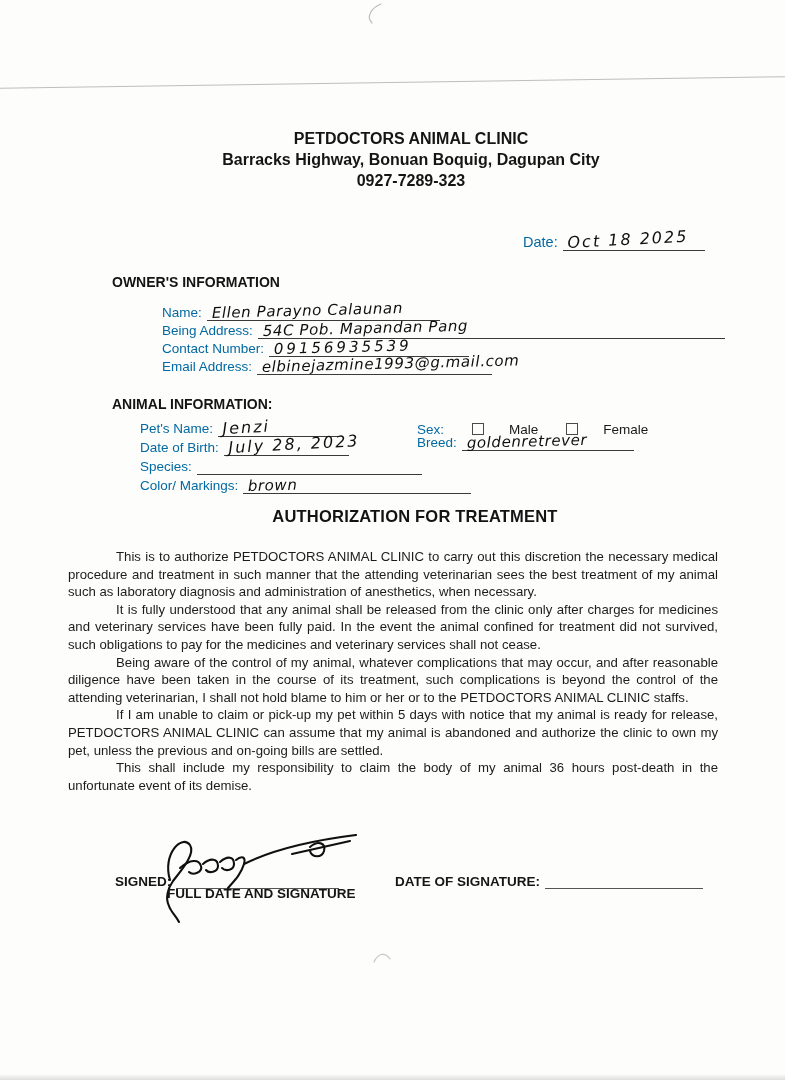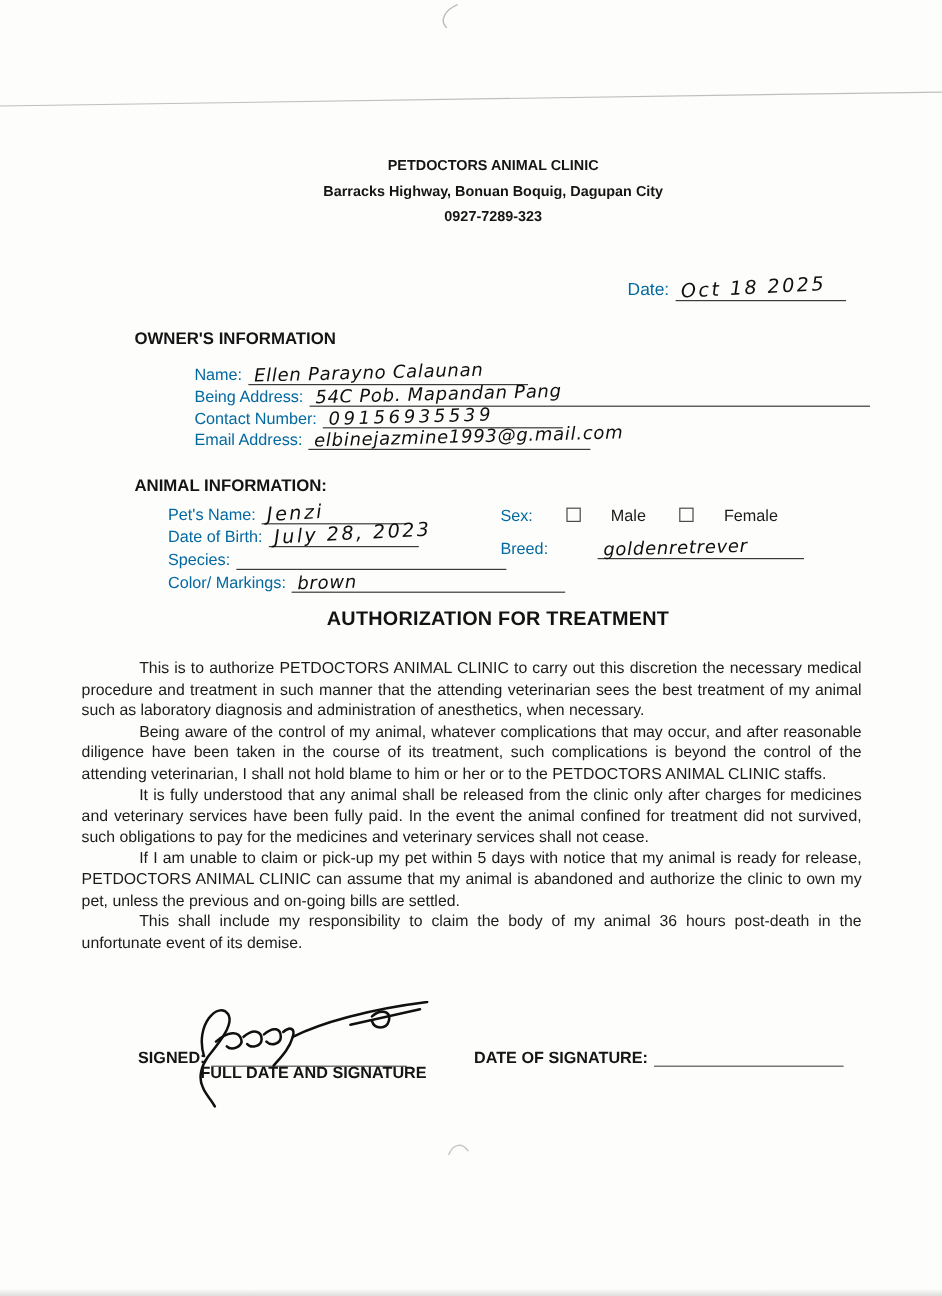--- a/index.html
+++ b/index.html
@@ -6,21 +6,21 @@
   .page{position:relative;width:785px;height:1080px;background:#fdfdfc;overflow:hidden;
         font-family:"Liberation Sans",sans-serif;color:#1a1a1a;}
   .abs{position:absolute;}
   
   .scan-edge-top{position:absolute;top:82px;left:-8px;width:805px;height:1px;background:#b3b3b3;
         transform:rotate(-0.85deg);opacity:.85;}
   .scan-noise-bottom{position:absolute;bottom:0;left:0;right:0;height:6px;
         background:linear-gradient(to bottom,rgba(255,255,255,0),rgba(140,140,140,0.28));}
   
   .header{top:128px;left:36px;width:750px;text-align:center;font-weight:bold;
-        font-size:12px;line-height:21px;color:#151515;}
+        font-size:16px;line-height:21px;color:#151515;}
   
   .field{display:flex;align-items:flex-end;white-space:nowrap;}
   .lab{font-weight:normal;font-size:13.5px;color:#0369a1;line-height:17px;}
   .ul{display:inline-block;border-bottom:1.6px solid #3a3a3a;height:17px;margin-left:5px;position:relative;}
   .hw{font-family:"DejaVu Sans",sans-serif;font-style:italic;font-size:15px;color:#0f0f0f;
       position:absolute;bottom:-2px;left:5px;transform:rotate(-1.5deg);transform-origin:left bottom;
       white-space:nowrap;letter-spacing:.6px;}
   .hw.big{font-size:16px;letter-spacing:2px;transform:rotate(-3deg);}
   .rows .field{height:18px;}
   .animal-rows .field{height:19px;}
@@ -124,32 +124,32 @@
   </div>
 
   <div class="abs sexline" style="left:417px;top:421px;gap:20px;">
     <span class="lab">Sex:</span>
     <span class="cb"></span>
     <span>Male</span>
     <span class="cb"></span>
     <span>Female</span>
   </div>
 
-  <div class="abs field" style="left:417px;top:448px;gap:36px;">
+  <div class="abs field" style="left:417px;top:433px;">
     <span class="lab">Breed:</span>
     <span class="ul" style="width:172px;">
       <span class="hw">goldenretrever</span>
     </span>
   </div>
 
   <div class="abs auth-title">AUTHORIZATION FOR TREATMENT</div>
   <div class="abs body-text">
     <p>This is to authorize PETDOCTORS ANIMAL CLINIC to carry out this discretion the necessary medical procedure and treatment in such manner that the attending veterinarian sees the best treatment of my animal such as laboratory diagnosis and administration of anesthetics, when necessary.</p>
+    <p>It is fully understood that any animal shall be released from the clinic only after charges for medicines and veterinary services have been fully paid. In the event the animal confined for treatment did not survived, such obligations to pay for the medicines and veterinary services shall not cease.</p>
     <p>Being aware of the control of my animal, whatever complications that may occur, and after reasonable diligence have been taken in the course of its treatment, such complications is beyond the control of the attending veterinarian, I shall not hold blame to him or her or to the PETDOCTORS ANIMAL CLINIC staffs.</p>
-    <p>It is fully understood that any animal shall be released from the clinic only after charges for medicines and veterinary services have been fully paid. In the event the animal confined for treatment did not survived, such obligations to pay for the medicines and veterinary services shall not cease.</p>
     <p>If I am unable to claim or pick-up my pet within 5 days with notice that my animal is ready for release, PETDOCTORS ANIMAL CLINIC  can assume that my animal is abandoned and authorize the clinic to own my pet, unless the previous and on-going bills are settled.</p>
     <p>This shall include my responsibility to claim the body of my animal 36 hours post-death in the unfortunate event of its demise.</p>
   </div>
 
   <div class="abs field" style="left:115px;top:868px;">
     <span class="caption">SIGNED:</span>
     <span class="ul" style="width:163px;height:20px;border-bottom-color:#555;"></span>
   </div>
   <svg class="mark" style="left:152px;top:834px;" width="215" height="92">
     <g stroke="#101010" stroke-width="2.1" fill="none" stroke-linecap="round" stroke-linejoin="round">

